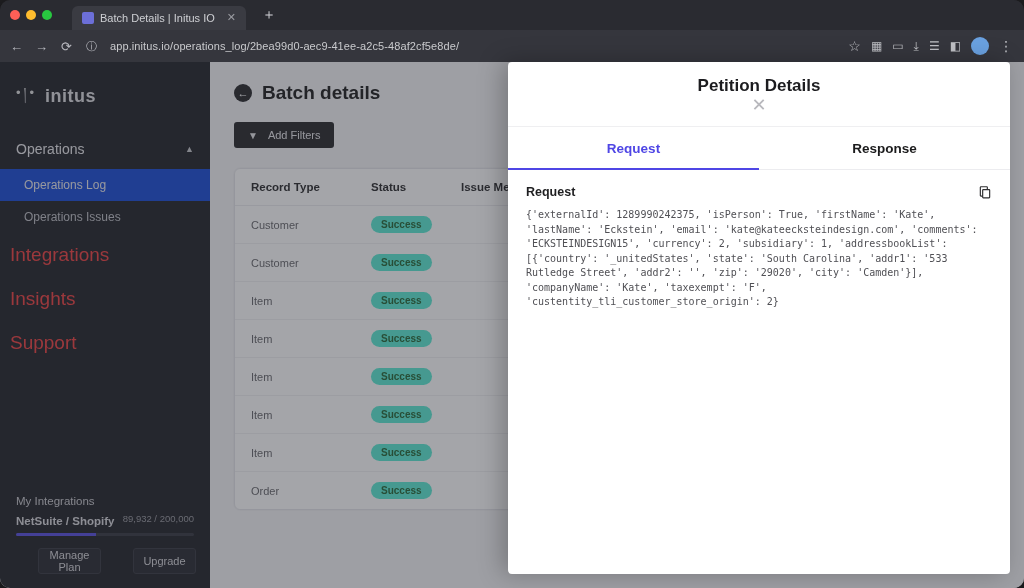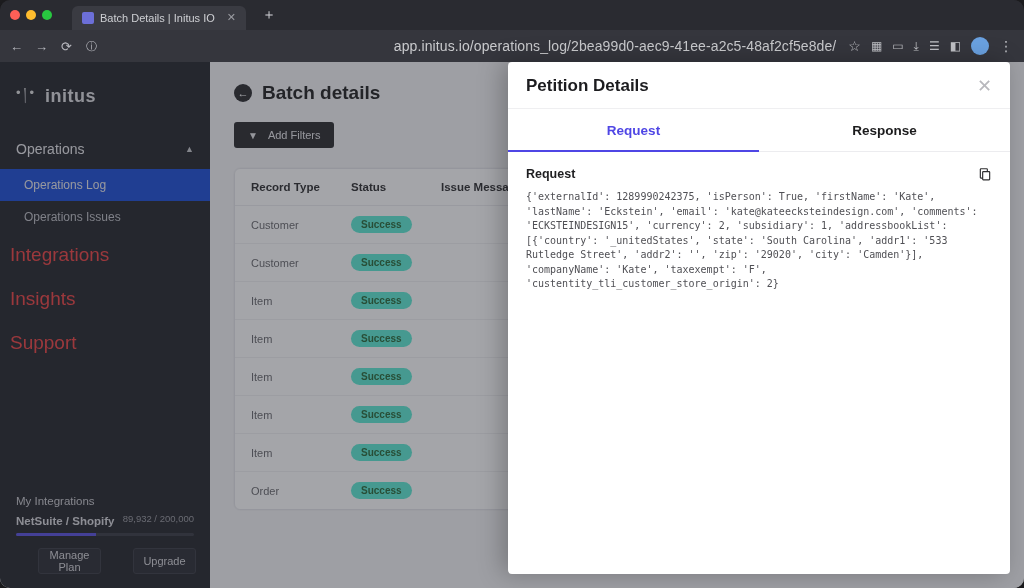--- a/index.html
+++ b/index.html
@@ -11,21 +11,21 @@
   .dots{display:flex;gap:6px;align-items:center;}
   .dot{width:10px;height:10px;border-radius:50%;}
   .dot.r{background:#ff5f57}.dot.y{background:#febc2e}.dot.g{background:#28c840}
   .tab{display:flex;align-items:center;height:24px;background:#3a3b42;border-radius:6px 6px 0 0;margin-left:12px;margin-top:5px;padding:4px 10px;gap:6px;color:#cfd0d4;font-size:11px;}
   .tab .favicon{width:12px;height:12px;background:#6c6fd8;border-radius:2px;}
   .tab .x{font-size:11px;color:#9a9ba1;margin-left:6px;cursor:default;}
   .plus{color:#cfd0d4;font-size:14px;margin-left:8px;}
   
   .urlbar{height:32px;background:#35363d;display:flex;align-items:center;padding:0 10px;color:#d3d4d8;font-size:12px;gap:12px;}
   .urlbar .navicn{width:13px;text-align:center;color:#b9bac0;font-size:13px;}
-  .urlbar .url{flex:1;font-size:14px;color:#c9cacd;letter-spacing:.1px;text-align:right;}
+  .urlbar .url{flex:1;font-size:11px;color:#c9cacd;letter-spacing:.1px;}
   .urlbar .right{display:flex;gap:10px;align-items:center;color:#bfc0c5}
   .urlbar .right span{font-size:14px;}
   
   .app{flex:1;display:flex;background:#f5f5f7;position:relative;overflow:hidden;}
   .sidebar{width:210px;background:#25262c;color:#d9d9de;display:flex;flex-direction:column;font-size:13px;}
   .brand{display:flex;align-items:center;gap:8px;padding:16px 16px 14px;}
   .brand .logo{letter-spacing:3px;font-size:13px;color:#dededf}
   .brand .name{font-size:18px;font-weight:600;letter-spacing:.5px;color:#dfdfe2}
   .sidehdr{display:flex;align-items:center;justify-content:space-between;padding:12px 16px;font-size:14px;color:#e9e9ec;cursor:pointer;}
   .sidehdr .tri{font-size:9px;color:#c7c8cc}
@@ -41,29 +41,29 @@
   .intg .bar>div{height:100%;width:45%;background:#5a52e0;}
   .btnrow{display:flex;gap:8px;padding:12px 14px 14px;}
   .sbtn{flex:1;border:1px solid #3c3d45;background:#2c2d34;color:#d6d6da;font-size:11px;height:26px;border-radius:3px;cursor:pointer;margin-left:24px;}
   
   .main{flex:1;padding:20px 24px;color:#2a2a2c;overflow:hidden;}
   .pgtitle{display:flex;align-items:center;gap:10px;font-size:19px;font-weight:700;color:#222;margin-bottom:18px;}
   .pgtitle .back{width:18px;height:18px;border-radius:50%;background:#2b2b2e;color:#fff;font-size:11px;display:flex;align-items:center;justify-content:center;}
   .filters{display:inline-flex;align-items:center;gap:10px;background:#2b2b2e;color:#e6e6e9;font-size:11px;height:26px;border-radius:3px;padding:0 14px;cursor:pointer;}
   .table{margin-top:20px;background:#fff;border-radius:6px;border:1px solid #e6e6ea;overflow:hidden;box-shadow:0 0 0 1px rgba(0,0,0,.02);}
   .thead{display:flex;padding:12px 16px;font-size:11.5px;font-weight:700;color:#2e2e30;border-bottom:1px solid #ececef;}
-  .col-rt{width:100px}.col-st{width:90px}.col-im{flex:1}
+  .col-rt{width:120px}.col-st{width:90px}.col-im{flex:1}
   .trow{display:flex;align-items:center;padding:10px 16px;border-bottom:1px solid #f1f1f3;font-size:11px;color:#6a6a6e;}
   .trow:last-child{border-bottom:none}
   .pill{display:inline-block;background:#5eead4;color:#2a6a3b;font-size:10px;font-weight:600;padding:3px 10px;border-radius:10px;}
   
   .dim{position:absolute;inset:0;background:rgba(39,41,49,.42);}
   
   .panel{position:absolute;top:62px;right:14px;bottom:14px;width:502px;background:#fff;border-radius:4px;box-shadow:-6px 0 24px rgba(0,0,0,.25);display:flex;flex-direction:column;overflow:hidden;}
-  .phead{display:flex;align-items:center;justify-content:space-between;padding:14px 18px 12px;border-bottom:1px solid #efeff1;}
+  .phead{display:flex;align-items:center;justify-content:space-between;padding:14px 18px 12px;border-bottom:1px solid #efeff1;flex-direction:column;}
   .phead h2{font-size:17px;font-weight:800;color:#1c1c1f;}
   .phead .close{color:#b8b8bd;font-size:18px;cursor:pointer;line-height:1;}
   .ptabs{display:flex;}
   .ptab{flex:1;text-align:center;font-size:13.5px;font-weight:700;padding:14px 0 12px;color:#1b1b1c;cursor:pointer;border-bottom:1px solid #ececef;}
   .ptab.active{color:#4f46e5;border-bottom:2px solid #4f46e5;}
   .pbody{flex:1;padding:14px 18px;overflow:auto;}
   .reqhdr{display:flex;align-items:center;justify-content:space-between;font-size:12.5px;font-weight:700;color:#1e1e20;margin-bottom:8px;}
   .reqhdr .copy{width:14px;height:16px;color:#2f2f31;}
   .code{font-family:ui-monospace,Menlo,Consolas,monospace;font-size:10px;line-height:1.45;color:#505055;white-space:pre-wrap;word-break:break-word;}
 </style>

